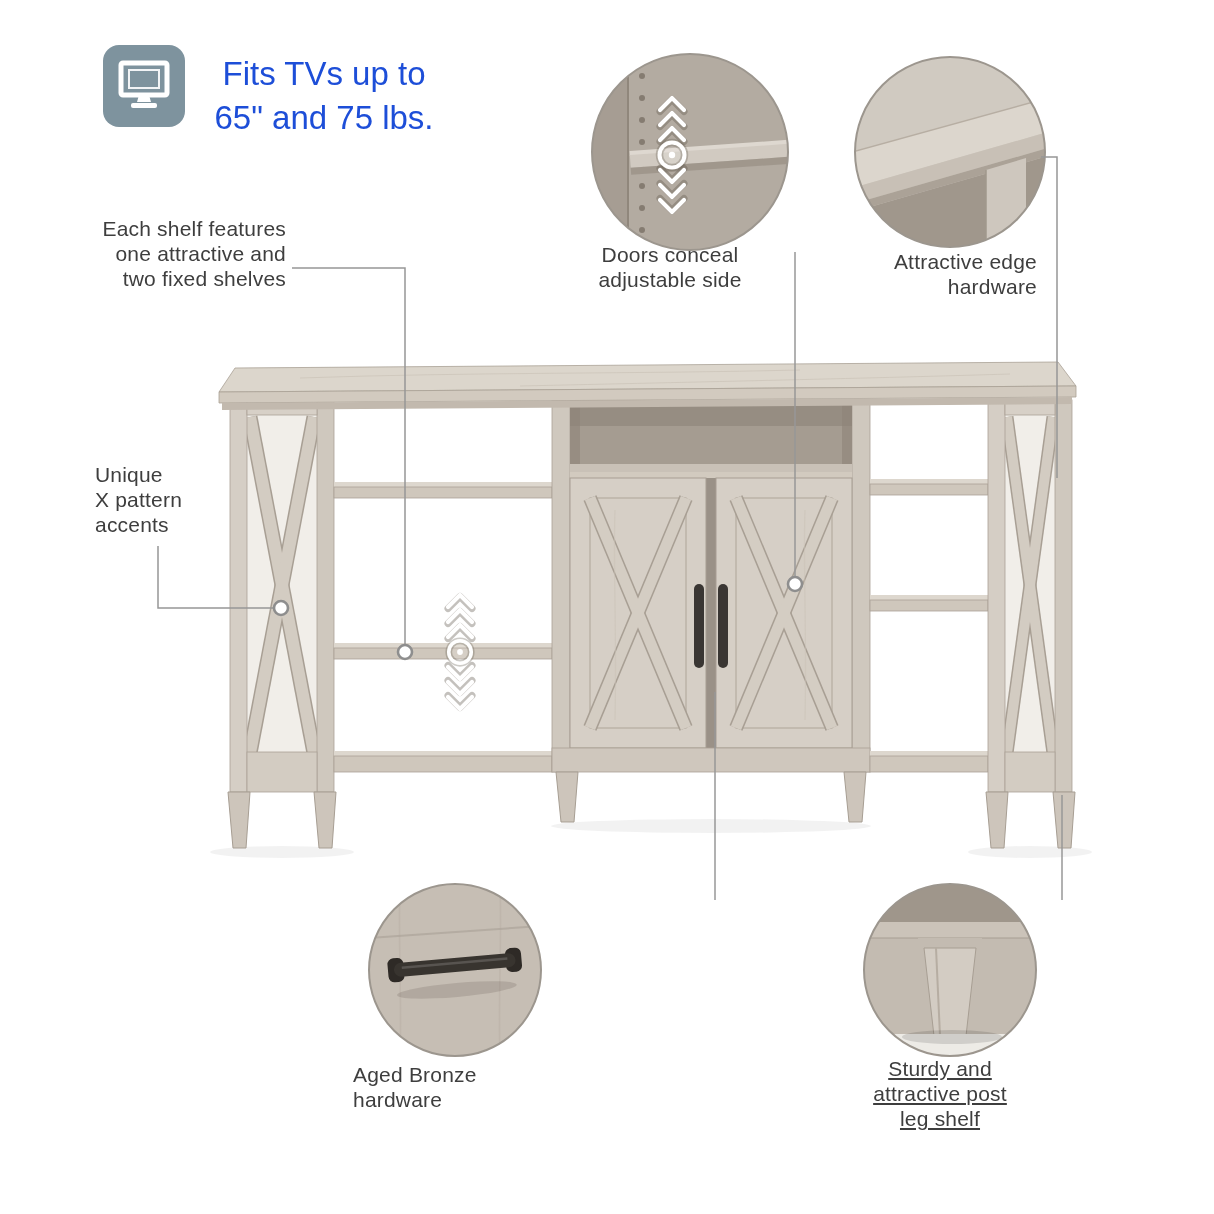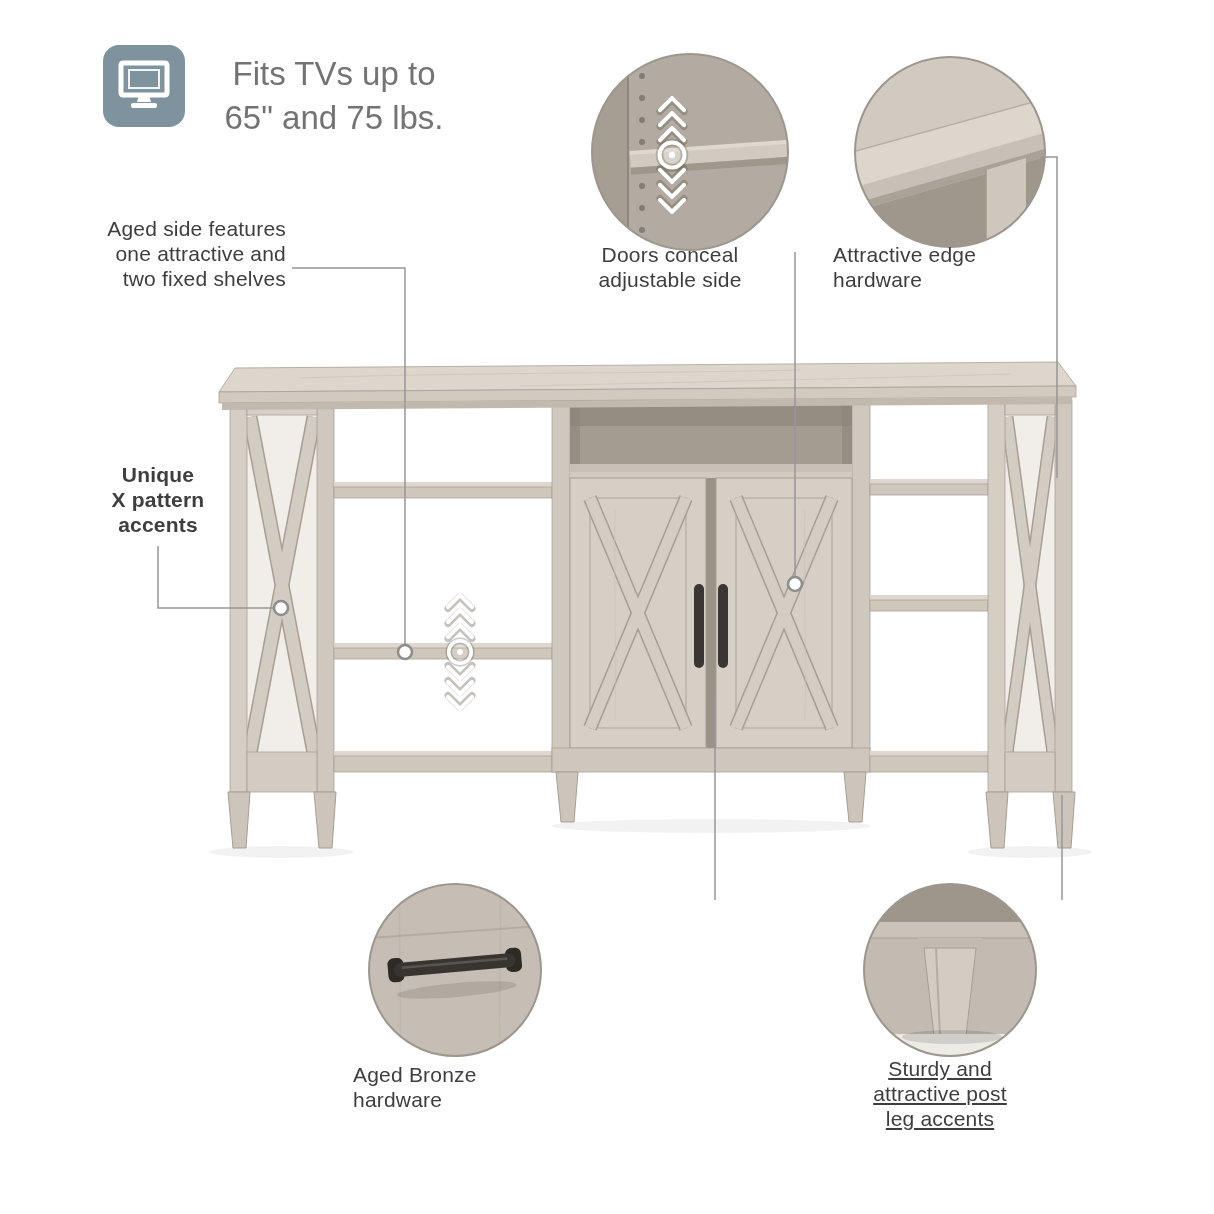--- a/index.html
+++ b/index.html
@@ -1,29 +1,29 @@
 <!DOCTYPE html>
 <html><head>
 <meta charset="utf-8">
 <style>
   html,body{margin:0;padding:0;background:#fff;}
   .page{position:relative;width:1214px;height:1214px;background:#fff;overflow:hidden;
         font-family:"Liberation Sans","DejaVu Sans",sans-serif;color:#3c3c3c;}
   svg.scene{position:absolute;left:0;top:0;}
   .tv-icon{position:absolute;left:103px;top:45px;width:82px;height:82px;border-radius:16px;
            background:#7e939e;display:flex;align-items:center;justify-content:center;}
-  .title{position:absolute;left:184px;top:52px;width:300px;text-align:center;
-         font-size:33px;line-height:44px;color:#737373;}
+  .title{position:absolute;left:174px;top:52px;width:300px;text-align:center;
+         font-size:33px;line-height:44px;color:#1d4ed8;}
   .title span{display:block;}
   .callout{position:absolute;font-size:21px;line-height:25px;color:#3e3e3e;letter-spacing:.2px;}
   .callout span{display:block;}
   .c-side{left:58px;top:216px;width:228px;text-align:right;}
-  .c-x{left:95px;top:462px;width:126px;text-align:center;font-weight:bold;}
+  .c-x{left:95px;top:462px;width:126px;}
   .c-doors{left:568px;top:242px;width:204px;text-align:center;}
-  .c-edge{left:833px;top:242px;width:204px;text-align:left;}
+  .c-edge{left:833px;top:249px;width:204px;text-align:right;}
   .c-hw{left:353px;top:1062px;width:204px;}
   .c-legs{left:843px;top:1056px;width:194px;text-align:center;text-decoration:underline;}
 </style>
 </head>
 <body>
 
 <div class="page">
 
   <svg class="scene" width="1214" height="1214" viewBox="0 0 1214 1214">
     <defs>
@@ -262,21 +262,21 @@
       <rect x="27" y="57" width="26" height="5" rx="2" fill="#ffffff"></rect>
     </svg>
   </div>
 
   <div class="title">
     <span>Fits TVs up to</span>
     <span>65" and 75 lbs.</span>
   </div>
 
   <div class="callout c-side">
-    <span>Aged side features</span>
+    <span>Each shelf features</span>
     <span>one attractive and</span>
     <span>two fixed shelves</span>
   </div>
 
   <div class="callout c-x">
     <span>Unique</span>
     <span>X pattern</span>
     <span>accents</span>
   </div>
 
@@ -291,16 +291,16 @@
   </div>
 
   <div class="callout c-hw">
     <span>Aged Bronze</span>
     <span>hardware</span>
   </div>
 
   <div class="callout c-legs">
     <span>Sturdy and</span>
     <span>attractive post</span>
-    <span>leg accents</span>
+    <span>leg shelf</span>
   </div>
 
 </div>
 
 </body></html>

